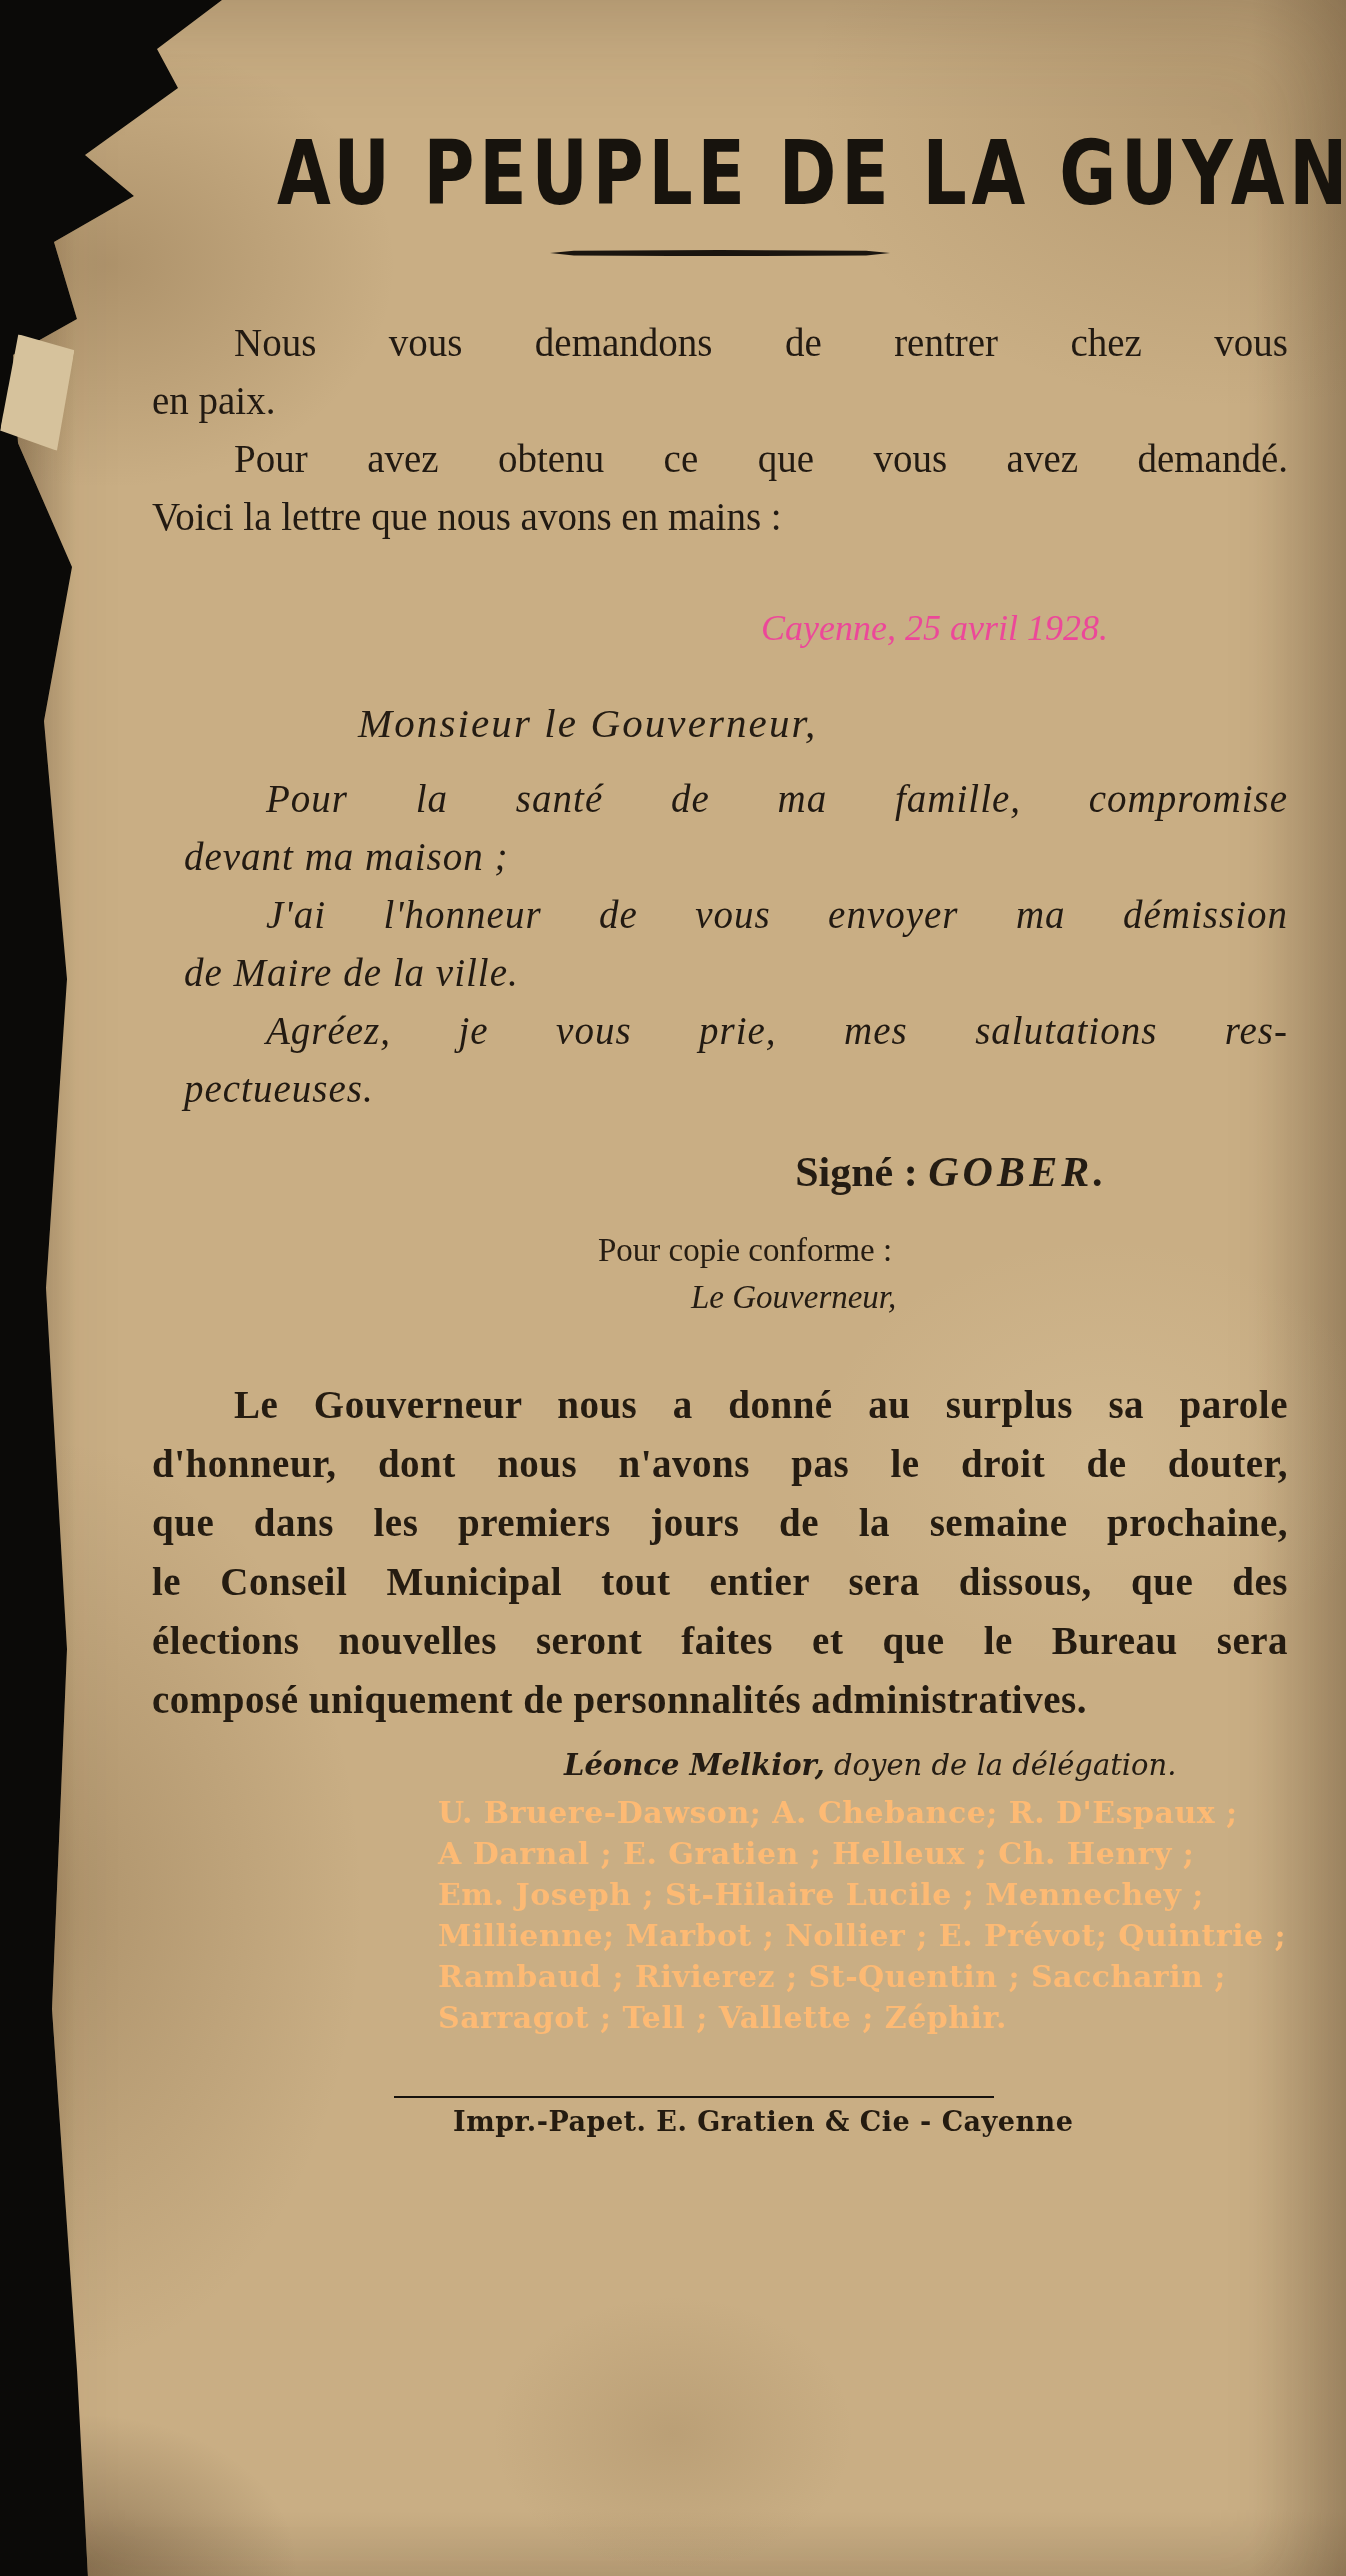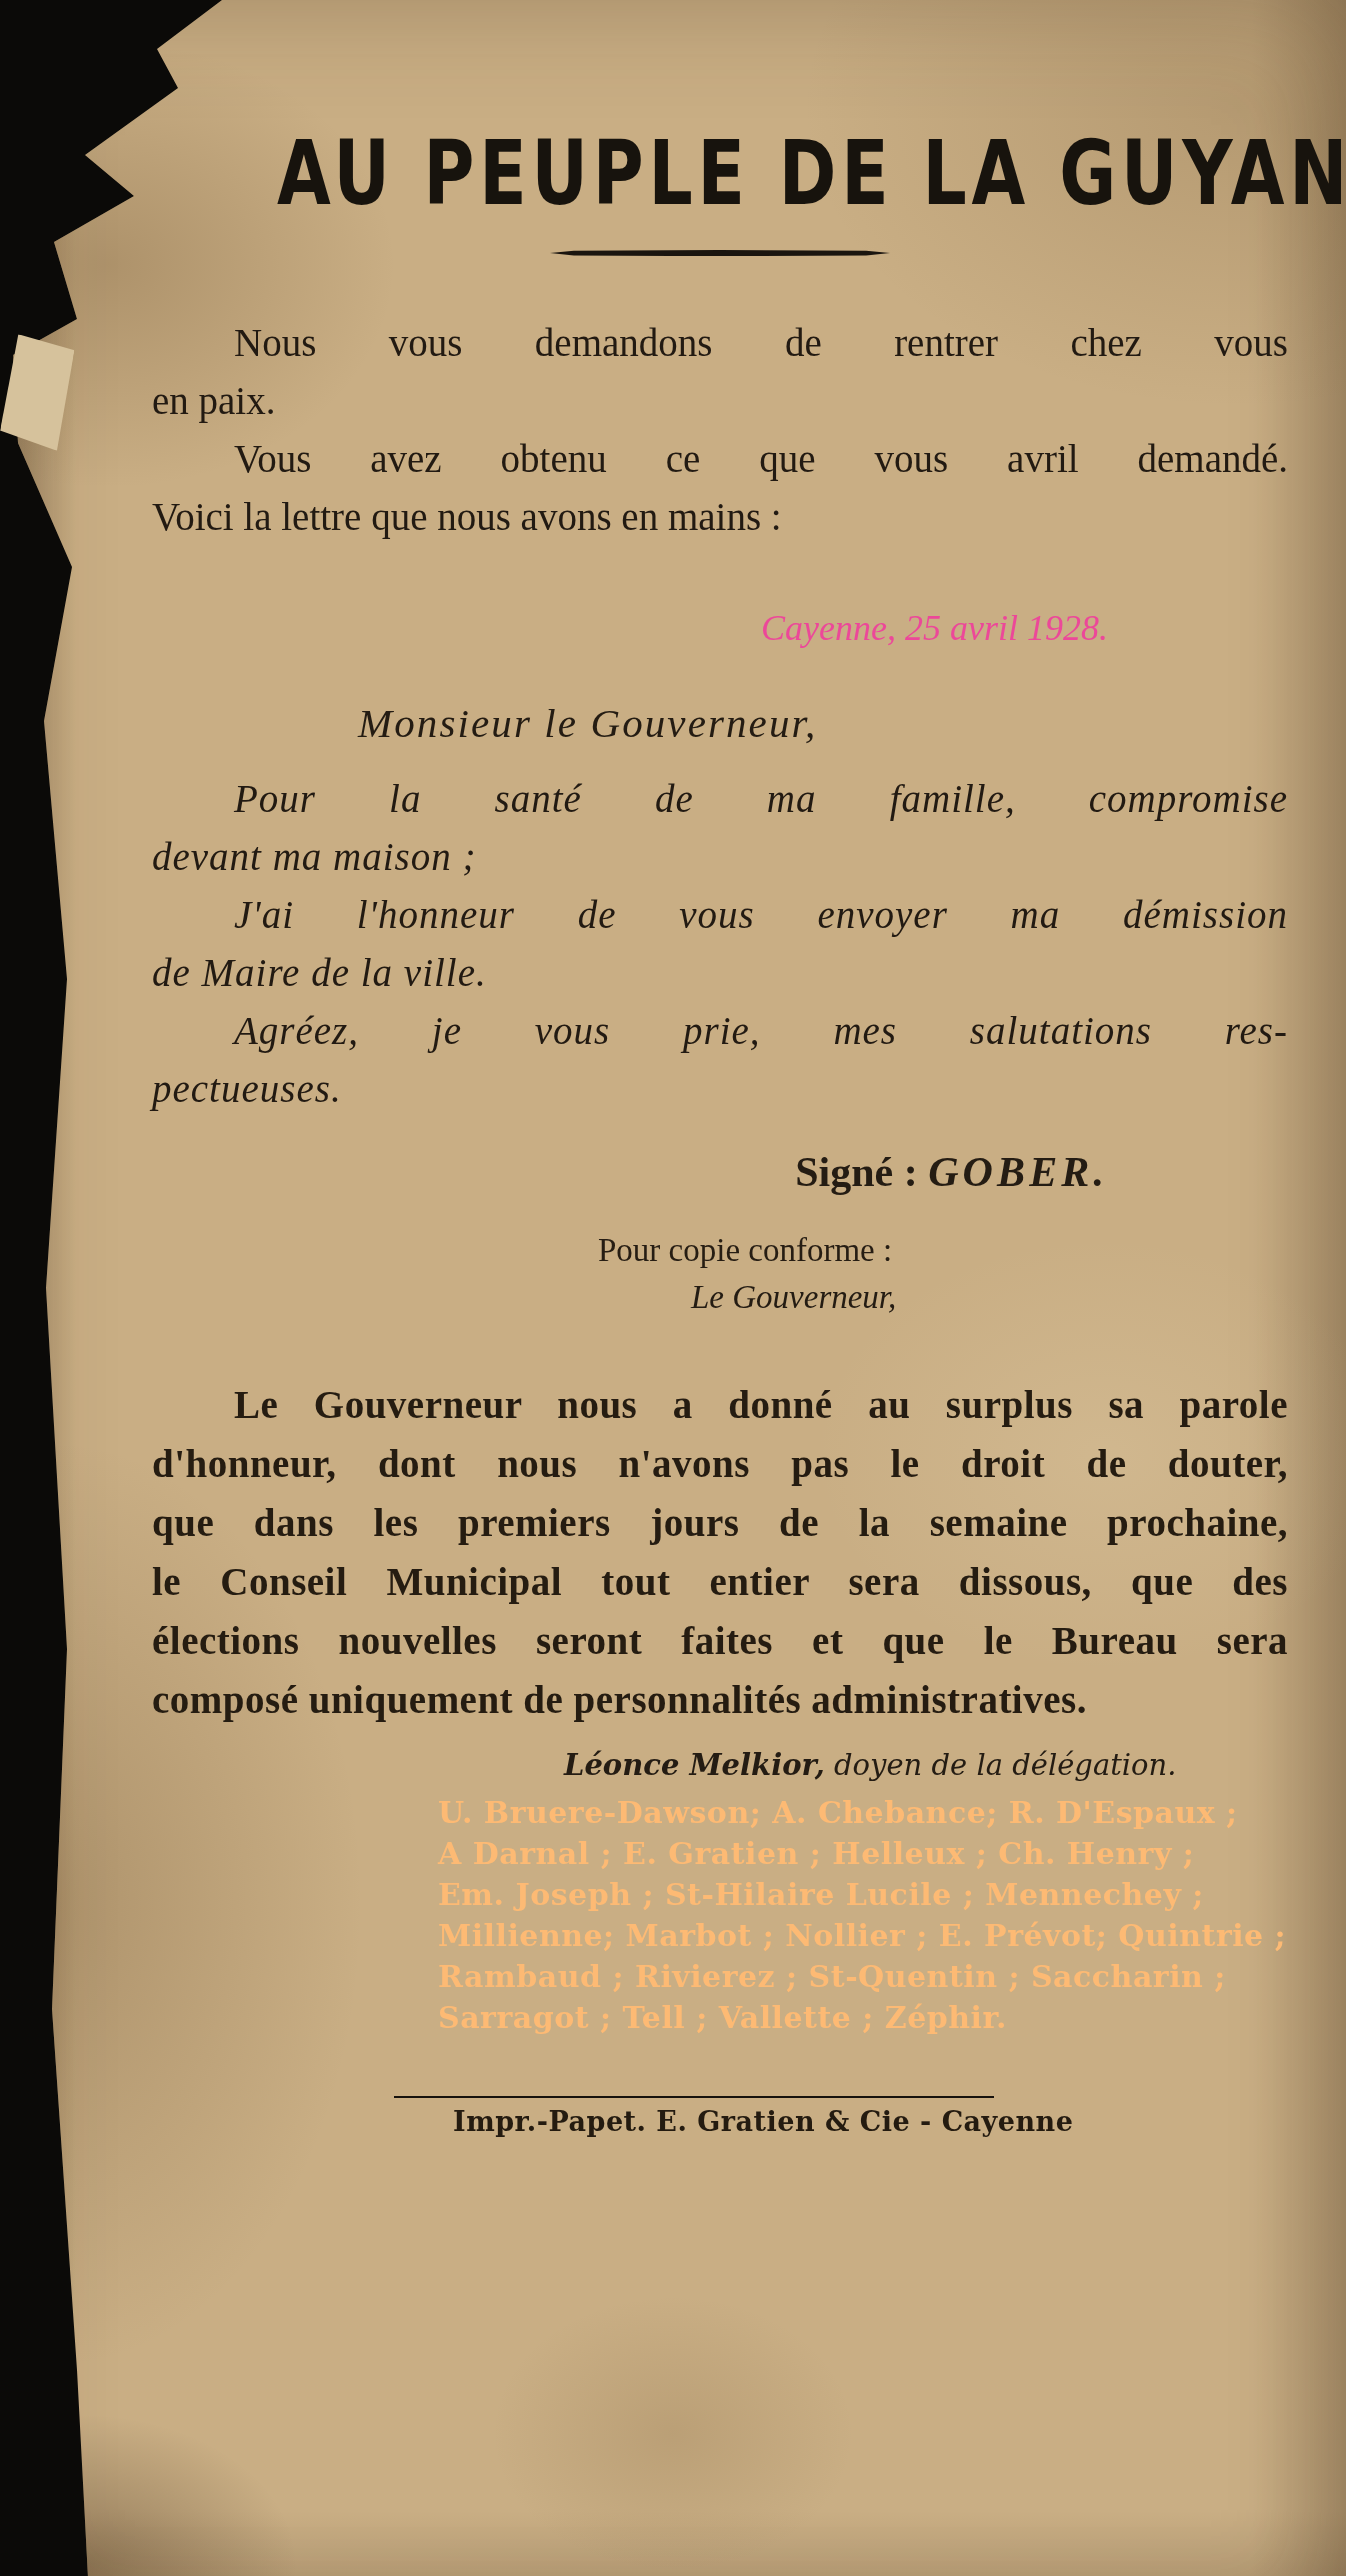--- a/index.html
+++ b/index.html
@@ -78,21 +78,21 @@
     color:#ec4899;
   }
 
   .salutation {
     margin-top:41px; margin-left:206px;
     font-style:italic; font-size:41px; line-height:57px;
     letter-spacing:2.1px;
   }
 
   .letter { margin-top:18px; }
-  .letter .ln { font-style:italic; letter-spacing:1px; }
+  .letter .ln { font-style:italic; letter-spacing:1px;margin-left:32px; }
 
   .sig-line {
     margin-top:26px;
     text-align:right; padding-right:180px;
     font-size:42px; line-height:57px;
   }
   .sig-label { font-weight:700; }
   .sig-name  { font-weight:700; font-style:italic; letter-spacing:4.1px; }
 
   .copy-block { margin-top:26px; margin-left:446px; font-size:33px; line-height:47px; }
@@ -136,21 +136,21 @@
   <div class="paper-flap"></div>
 
   <div class="content">
 
     <div class="title">AU PEUPLE DE LA GUYANE</div>
     <div class="title-rule"></div>
 
     <div class="intro">
       <div class="ln just ind">Nous vous demandons de rentrer chez vous</div>
       <div class="ln">en paix.</div>
-      <div class="ln just ind">Vous avez obtenu ce que vous avril demandé.</div>
+      <div class="ln just ind">Pour avez obtenu ce que vous avez demandé.</div>
       <div class="ln">Voici la lettre que nous avons en mains :</div>
     </div>
 
     <div class="dateline">Cayenne, 25 avril 1928.</div>
 
     <div class="salutation">Monsieur le Gouverneur,</div>
 
     <div class="letter">
       <div class="ln just ind">Pour la santé de ma famille, compromise</div>
       <div class="ln">devant ma maison ;</div>

